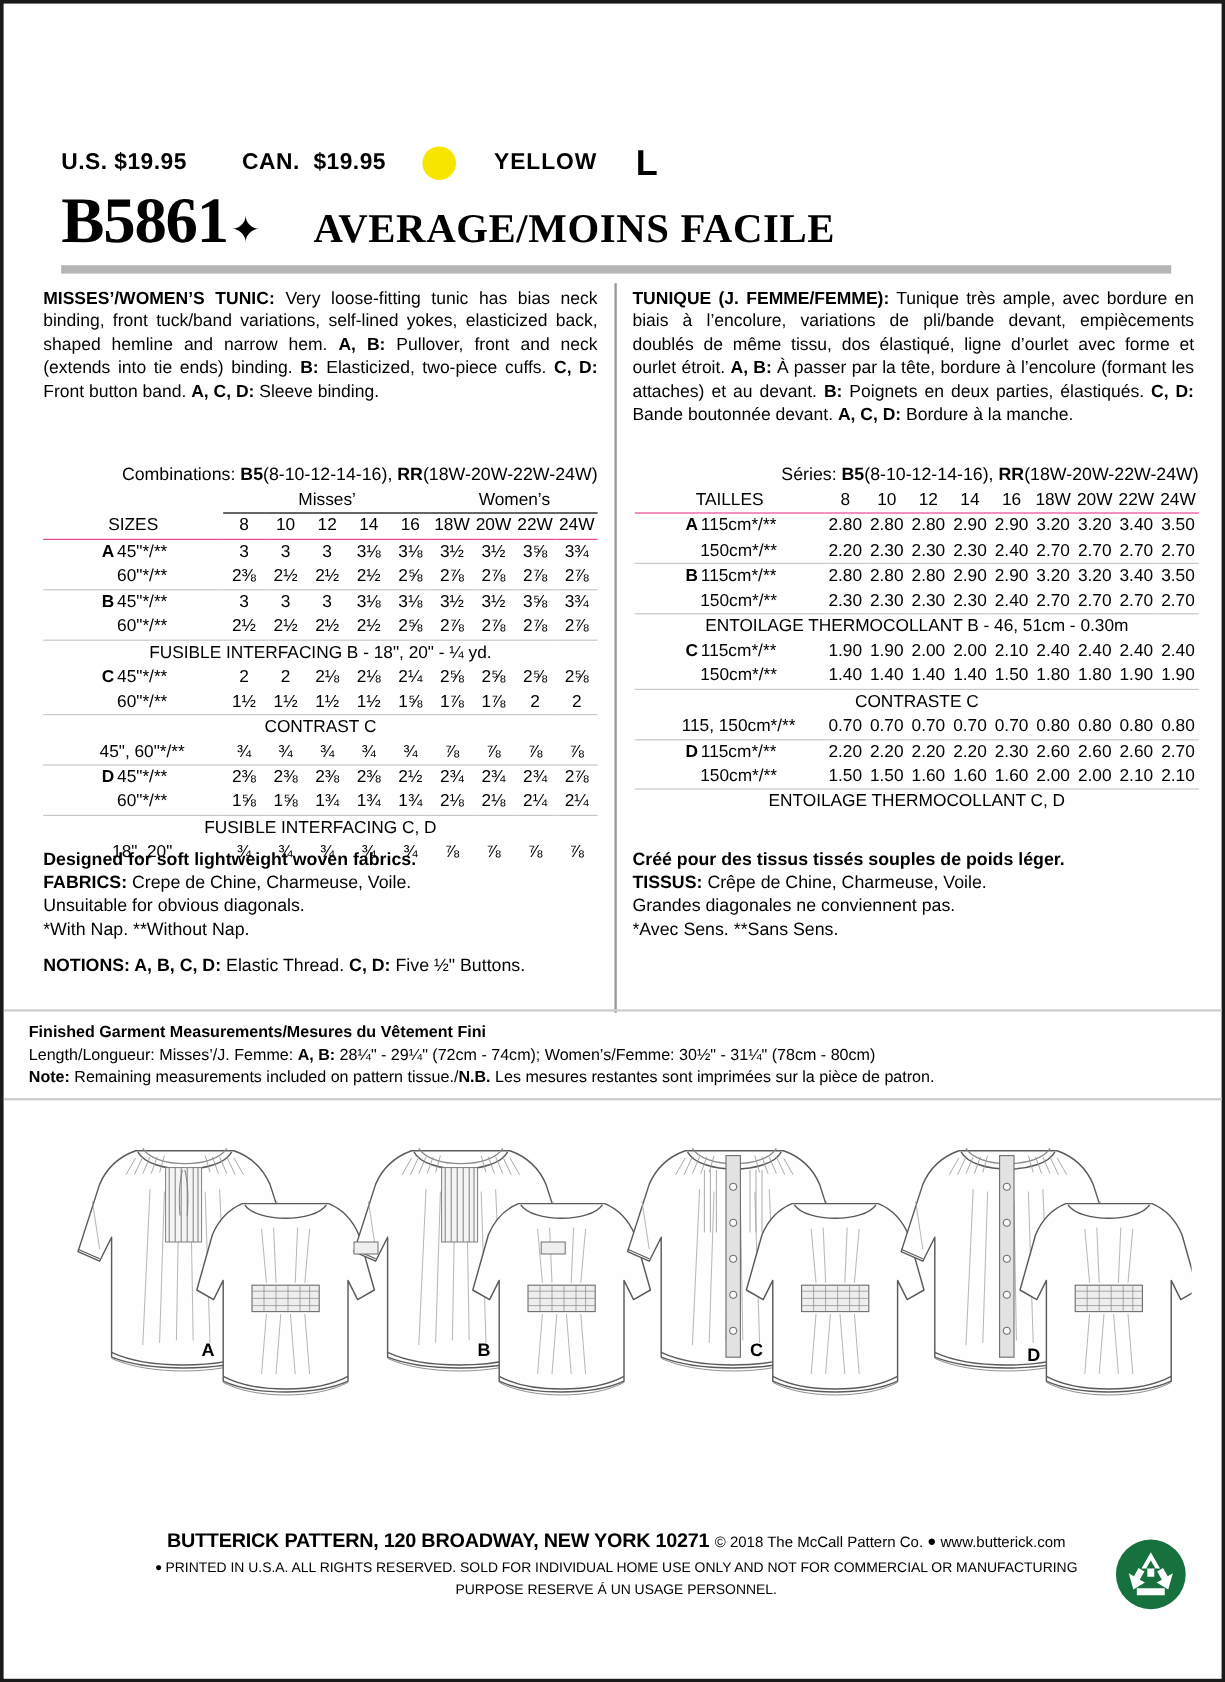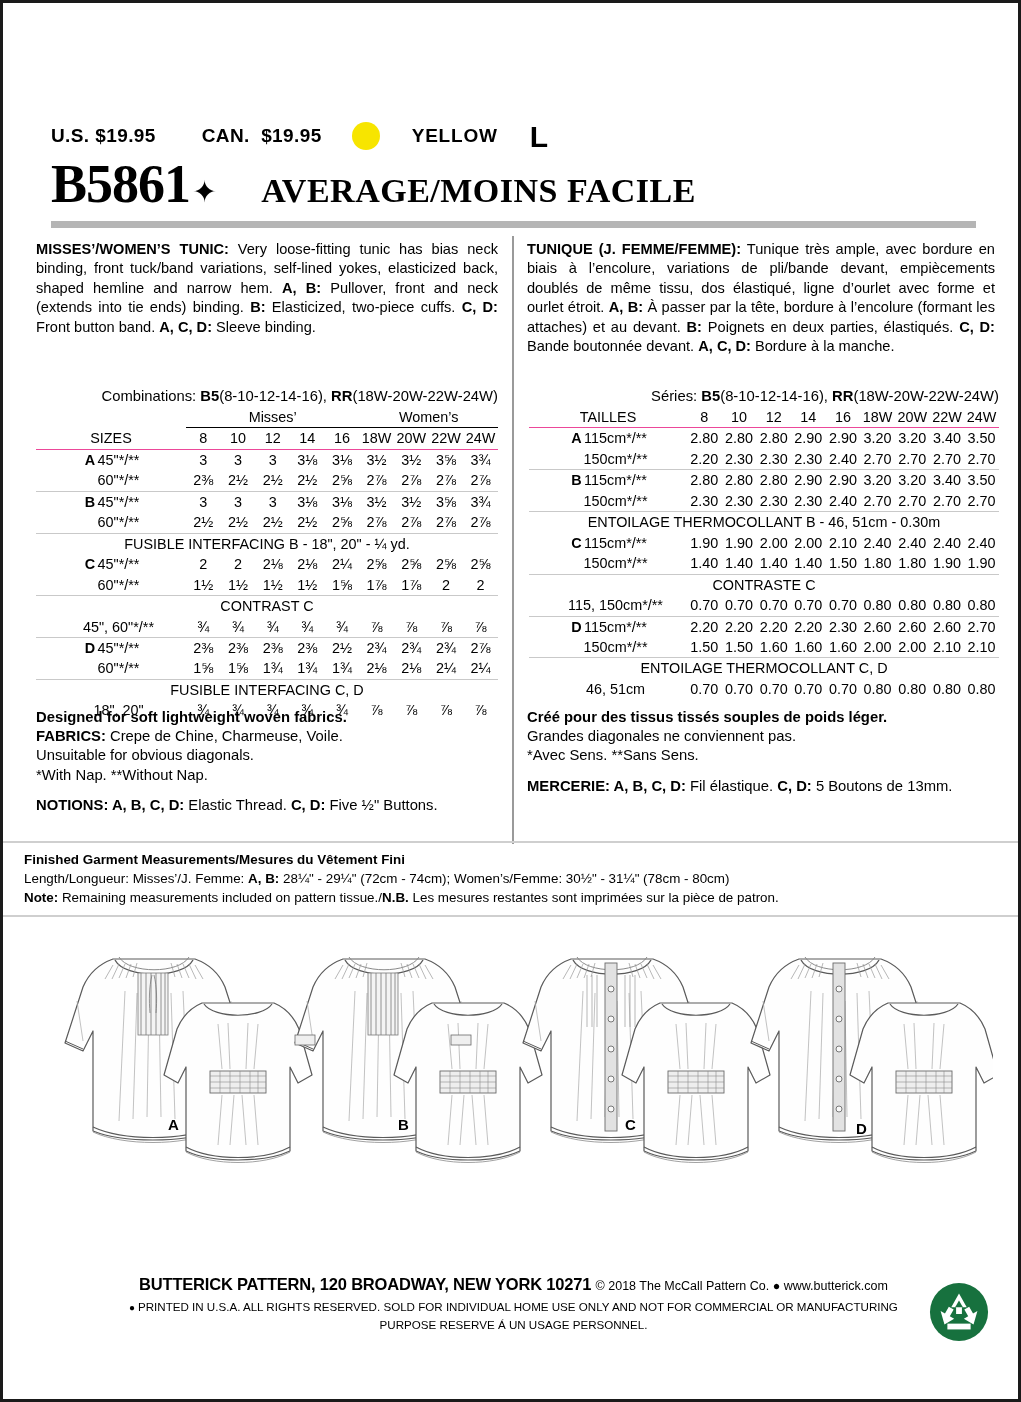--- a/index.html
+++ b/index.html
@@ -419,49 +419,37 @@
             <td>1.60</td>
             <td>1.60</td>
             <td>2.00</td>
             <td>2.00</td>
             <td>2.10</td>
             <td>2.10</td>
           </tr>
           <tr class="topline">
             <td colspan="10" class="sect">ENTOILAGE THERMOCOLLANT C, D</td>
           </tr>
-          <tr>
-            <td class="lbl"><span class="vlet"></span><span>46, 51cm</span></td>
-            <td>0.70</td>
-            <td>0.70</td>
-            <td>0.70</td>
-            <td>0.70</td>
-            <td>0.70</td>
-            <td>0.80</td>
-            <td>0.80</td>
-            <td>0.80</td>
-            <td>0.80</td>
-          </tr>
         </tbody>
       </table>
   </div>
 
   <div class="fab left">
     <p><b>Designed for soft lightweight woven fabrics.</b></p>
     <p><b>FABRICS:</b><span> Crepe de Chine, Charmeuse, Voile.</span></p>
     <p>Unsuitable for obvious diagonals.</p>
     <p>*With Nap. **Without Nap.</p>
     <p class="notions"><b>NOTIONS:</b><b> A, B, C, D:</b><span> Elastic Thread. </span><b>C, D:</b><span> Five ½" Buttons.</span></p>
   </div>
 
   <div class="fab right">
     <p><b>Créé pour des tissus tissés souples de poids léger.</b></p>
+    <p><b>TISSUS:</b><span> Crêpe de Chine, Charmeuse, Voile.</span></p>
     <p>Grandes diagonales ne conviennent pas.</p>
     <p>*Avec Sens. **Sans Sens.</p>
-    <p class="notions"><b>MERCERIE:</b><b> A, B, C, D:</b><span> Fil élastique. </span><b>C, D:</b><span> 5 Boutons de 13mm.</span></p>
   </div>
 
   <div class="band"></div>
   <div class="bandin">
     <p><b>Finished Garment Measurements/Mesures du Vêtement Fini</b></p>
     <p><span>Length/Longueur: Misses’/J. Femme: </span><b>A, B:</b><span> 28¼" - 29¼" (72cm - 74cm); Women’s/Femme: 30½" - 31¼" (78cm - 80cm)</span></p>
     <p><b>Note:</b><span> Remaining measurements included on pattern tissue./</span><b>N.B.</b><span> Les mesures restantes sont imprimées sur la pièce de patron.</span></p>
   </div>
 
   <div class="illo">

